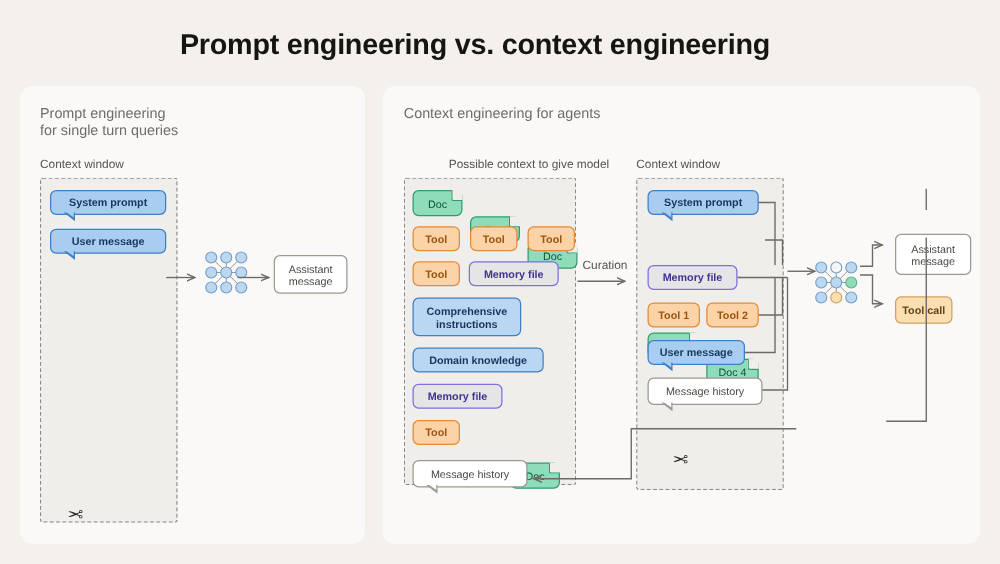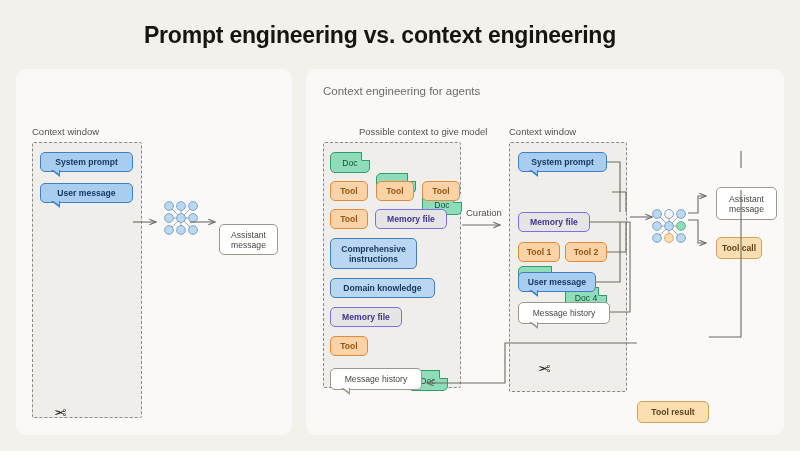--- a/index.html
+++ b/index.html
@@ -108,20 +108,22 @@
   }
 </style>
 </head>
 <body>
 
 <div id="root">
 
   <div class="title">Prompt engineering vs. context engineering</div>
 
   <div class="panel" id="panel-left">
+    <div class="panel-title" style="left:16px; top:15px;">Prompt engineering
+for single turn queries</div>
     <div class="sub-label" style="left:16px; top:57px;">Context window</div>
 
     <div class="ctxbox" style="left:16px; top:73px; width:110px; height:276px;"></div>
 
     <div class="chip blue" style="left:24px; top:83px; width:93px; height:20px;">
       <span>System prompt</span>
       <span class="tail" style="--tc:#3f7fc4; --tf:#a8cdf0;"></span>
     </div>
 
     <div class="chip blue" style="left:24px; top:114px; width:93px; height:20px;">
@@ -150,21 +152,21 @@
           <circle cx="9" cy="21" r="4.4"></circle>
             <circle cx="21" cy="21" r="4.4"></circle>
             <circle cx="33" cy="21" r="4.4"></circle>
           <circle cx="9" cy="33" r="4.4"></circle>
             <circle cx="21" cy="33" r="4.4"></circle>
             <circle cx="33" cy="33" r="4.4"></circle>
         </g>
       </svg>
     </div>
 
-    <div class="chip white" style="left:203px; top:135px; width:59px; height:31px; font-size:8.6px;margin-top:20px;">
+    <div class="chip white" style="left:203px; top:135px; width:59px; height:31px; font-size:8.6px;">
       <span>Assistant
 message</span>
     </div>
   </div>
 
   <div class="panel" id="panel-right">
     <div class="panel-title" style="left:17px; top:15px;">Context engineering for agents</div>
 
     <div class="sub-label" style="left:17px; top:57px;padding-left:36px;">Possible context to give model</div>
     <div class="sub-label" style="left:203px; top:57px;">Context window</div>
@@ -282,23 +284,20 @@
       </svg>
     </div>
 
     <div class="chip white" style="left:410px; top:118px; width:61px; height:33px;">
       <span>Assistant
 message</span>
     </div>
     <div class="chip tan" style="left:410px; top:168px; width:46px; height:22px;">
       <span>Tool call</span>
     </div>
-    <div class="chip tan" style="left:331px; top:332px; width:72px; height:22px;">
-      <span>Tool result</span>
-    </div>
   </div>
 
   <svg id="wires">
     <defs>
       <marker id="arw" markerWidth="7" markerHeight="7" refX="6" refY="3.2" orient="auto">
         <path d="M0,0.6 L6,3.2 L0,5.8" fill="none" stroke="#6d6a64" stroke-width="1"></path>
       </marker>
     </defs>
     <g fill="none" stroke="#6d6a64" stroke-width="1.1">
 

